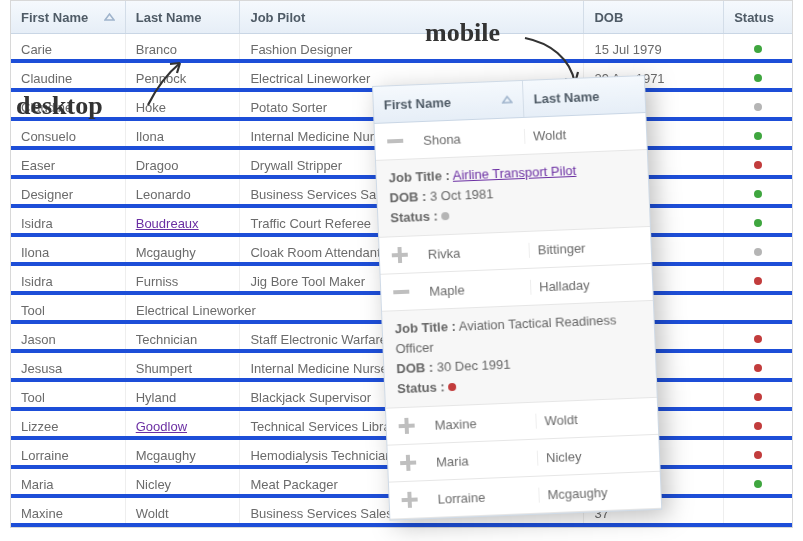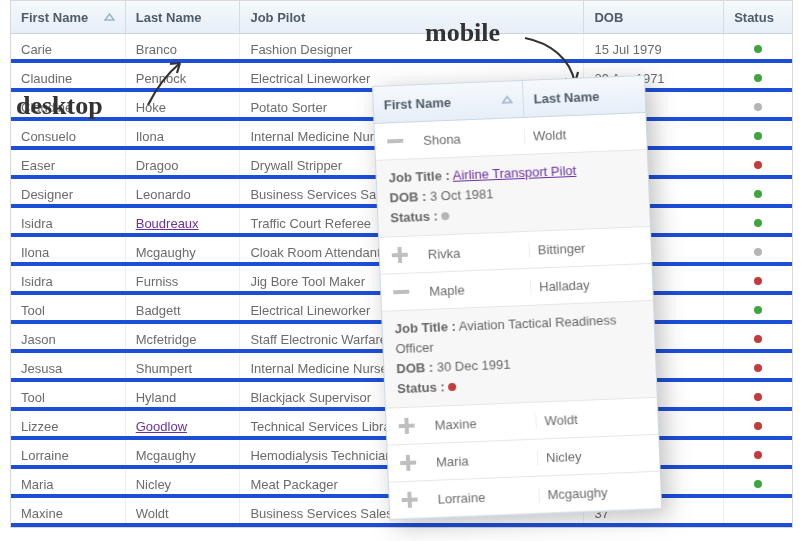--- a/index.html
+++ b/index.html
@@ -135,28 +135,27 @@
       </div>
       <div class="d-row">
         <div class="col c-fn">Isidra</div>
         <div class="col c-ln">Furniss</div>
         <div class="col c-jt">Jig Bore Tool Maker</div>
         <div class="col c-dob">1987</div>
         <div class="col c-st status"><span class="dot red"></span></div>
       </div>
       <div class="d-row">
         <div class="col c-fn">Tool</div>
-        <div class="col c-ln">Badgett</div>
         <div class="col c-jt">Electrical Lineworker</div>
         <div class="col c-dob">1981</div>
         <div class="col c-st status"><span class="dot green"></span></div>
       </div>
       <div class="d-row">
         <div class="col c-fn">Jason</div>
-        <div class="col c-ln">Mcfetridge</div>
+        <div class="col c-ln">Technician</div>
         <div class="col c-jt">Staff Electronic Warfare</div>
         <div class="col c-dob">981</div>
         <div class="col c-st status"><span class="dot red"></span></div>
       </div>
       <div class="d-row">
         <div class="col c-fn">Jesusa</div>
         <div class="col c-ln">Shumpert</div>
         <div class="col c-jt">Internal Medicine Nurse</div>
         <div class="col c-dob">962</div>
         <div class="col c-st status"><span class="dot red"></span></div>

